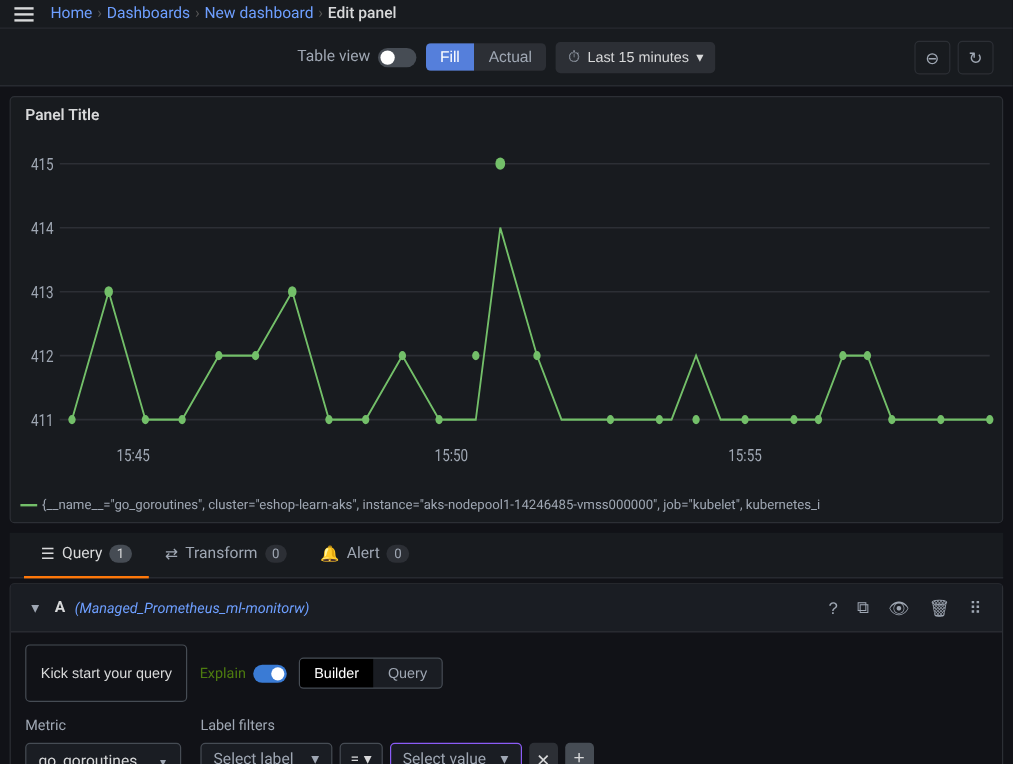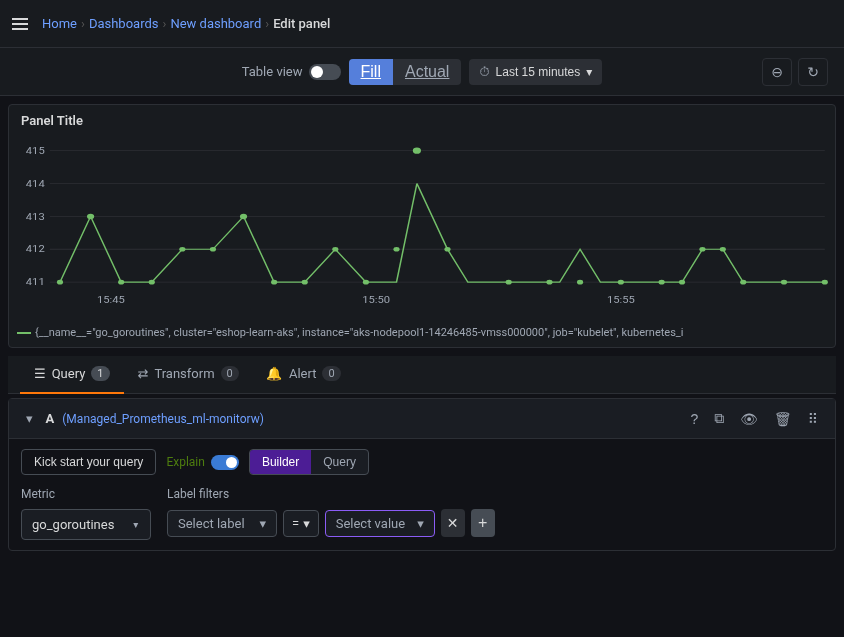--- a/index.html
+++ b/index.html
@@ -9,21 +9,21 @@
       font-family: -apple-system, BlinkMacSystemFont, 'Segoe UI', Roboto, sans-serif;
       font-size: 13px;
       width: 844px;
       height: 637px;
       overflow: hidden;
     }
 
     
     .top-nav {
       background: #181b1f;
-      height: 48px;
+      height: 24px;
       display: flex;
       align-items: center;
       padding: 0 12px;
       border-bottom: 1px solid #2c2f35;
       gap: 6px;
     }
     .nav-hamburger {
       display: flex; flex-direction: column; gap: 3px; cursor: pointer; margin-right: 8px;
     }
     .nav-hamburger span {
@@ -59,21 +59,21 @@
     }
     .toggle-switch::after {
       content: ''; position: absolute; width: 12px; height: 12px; background: #fff;
       border-radius: 50%; top: 2px; left: 2px; transition: left 0.2s;
     }
 
     .fill-actual {
       display: flex; background: #2c2f35; border-radius: 4px; overflow: hidden;
     }
     .fill-actual button {
-      border: none; cursor: pointer; padding: 4px 12px; font-size: 16px; text-decoration: underline;
+      border: none; cursor: pointer; padding: 4px 12px; font-size: 13px;
     }
     .fill-actual .btn-fill {
       background: #557fdb; color: #fff;
     }
     .fill-actual .btn-actual {
       background: transparent; color: #9fa7b3;
     }
 
     .time-range {
       display: flex; align-items: center; gap: 6px;
@@ -87,21 +87,21 @@
       width: 30px; height: 28px; display: flex; align-items: center; justify-content: center;
       cursor: pointer; color: #9fa7b3; font-size: 14px;
     }
 
     
     .panel-area {
       background: #181b1f;
       margin: 8px;
       border: 1px solid #2c2f35;
       border-radius: 4px;
-      height: 244px;
+      height: 356px;
       position: relative;
     }
     .panel-title {
       position: absolute; top: 8px; left: 12px;
       font-size: 13px; font-weight: 600; color: #d8d9da;
     }
 
     
     .chart-container {
       position: absolute; top: 30px; left: 0; right: 0; bottom: 32px;
@@ -149,58 +149,58 @@
     }
     .query-header {
       display: flex; align-items: center;
       background: #1a1d23; padding: 8px 12px;
       border-bottom: 1px solid #2c2f35; gap: 8px;
     }
     .query-letter {
       font-size: 13px; font-weight: 700; color: #d8d9da;
     }
     .query-datasource {
-      font-size: 12px; color: #6e9fff; 
+      font-size: 12px; color: #6e9fff; font-style: italic;
     }
     .query-header-actions {
       margin-left: auto; display: flex; gap: 6px; align-items: center;
     }
     .q-icon-btn {
       background: transparent; border: none; cursor: pointer;
       color: #9fa7b3; font-size: 14px; padding: 3px 5px;
     }
 
     .query-body { padding: 10px 12px; }
 
     .query-actions-row {
       display: flex; align-items: center; gap: 10px; margin-bottom: 12px;
     }
     .kick-start-btn {
       background: transparent; border: 1px solid #464c54; border-radius: 4px;
-      color: #d8d9da; padding: 5px 12px; cursor: pointer; font-size: 12px;
+      color: #d8d9da; padding: 16px 12px; cursor: pointer; font-size: 12px;
     }
     .explain-row { display: flex; align-items: center; gap: 6px; color: #4d7c0f; font-size: 12px; }
     .explain-toggle {
       width: 28px; height: 15px; background: #3a7bd5; border-radius: 8px; position: relative;
     }
     .explain-toggle::after {
       content: ''; position: absolute; width: 11px; height: 11px; background: #fff;
       border-radius: 50%; top: 2px; right: 2px;
     }
     .run-queries-btn {
       margin-left: auto; background: transparent; border: 1px solid #557fdb;
       color: #6e9fff; border-radius: 4px; padding: 5px 14px; cursor: pointer; font-size: 12px;
     }
     .builder-code {
       display: flex; background: #1a1d23; border-radius: 4px; overflow: hidden; border: 1px solid #464c54;
     }
     .builder-code button {
       border: none; cursor: pointer; padding: 5px 12px; font-size: 12px;
     }
-    .builder-code .btn-builder { background: #4c1d95; color: #fff; }
+    .builder-code .btn-builder { background: #000000; color: #fff; }
     .builder-code .btn-code { background: transparent; color: #9fa7b3; }
 
     .metric-row { display: flex; gap: 16px; align-items: flex-start; }
     .metric-group, .label-filters-group { display: flex; flex-direction: column; gap: 6px; }
     .field-label { font-size: 12px; color: #9fa7b3; margin-bottom: 2px; }
 
     .metric-select {
       display: flex; align-items: center;
       background: #1a1d23; border: 1px solid #464c54; border-radius: 4px;
       padding: 7px 10px; cursor: pointer; gap: 19px; color: #d8d9da; font-size: 13px; min-width: 130px;

